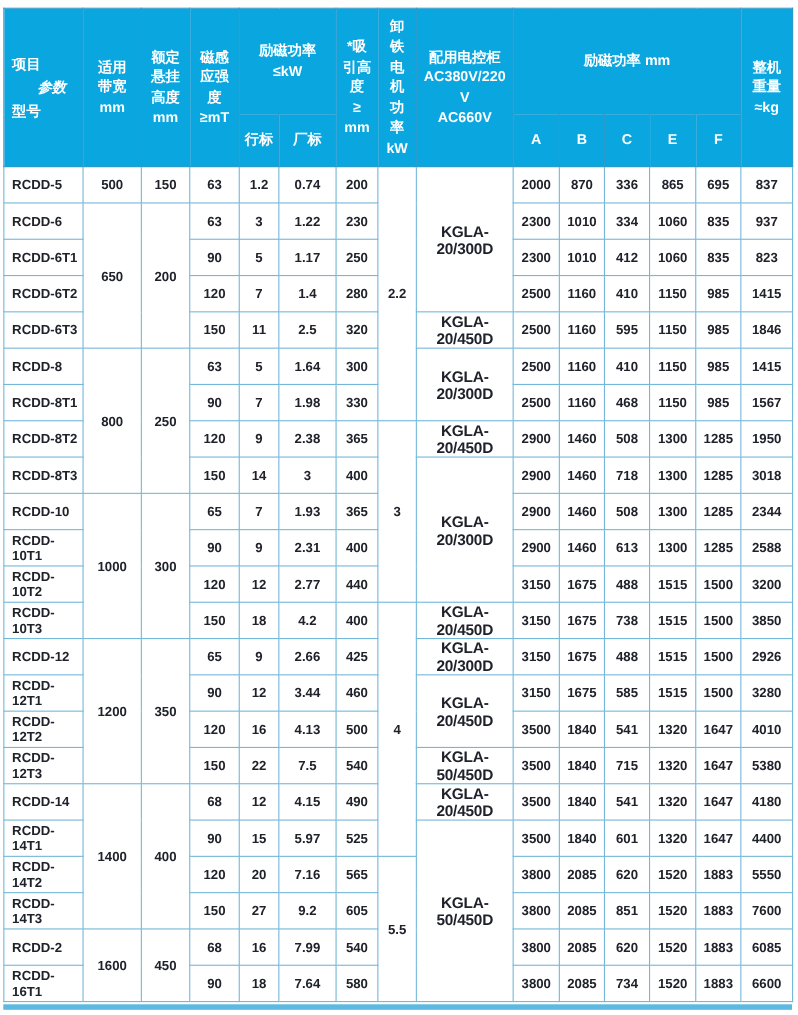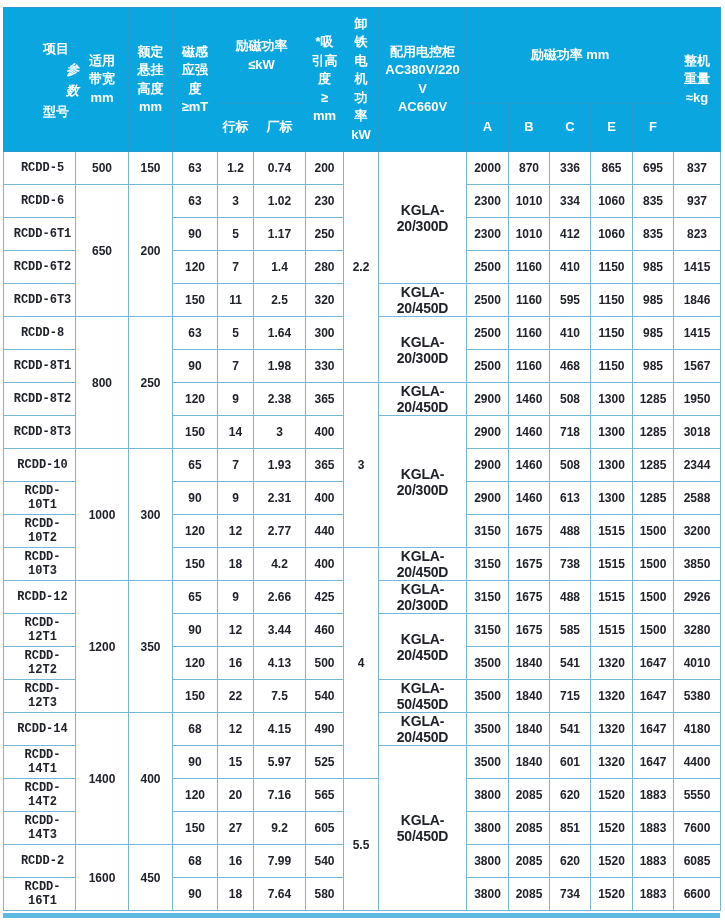--- a/index.html
+++ b/index.html
@@ -20,30 +20,30 @@
   thead th{
     background:var(--header-bg);color:var(--header-text);
     border:1px solid var(--header-border);
     font-size:13px;font-weight:700;line-height:1.42;
     padding:0 1px;text-align:center;vertical-align:middle;
   }
   thead tr.h1 th{height:96px;}
   thead tr.h2 th{height:48px;}
   th.pre{white-space:pre-line;}
   th.corner{text-align:left;vertical-align:middle;padding:0;}
-  .corner div{line-height:21px;font-size:13px;margin-left:32px;}
+  .corner div{line-height:21px;font-size:13px;}
   .c1,.c3{padding-left:7px;}
   .c2{padding-left:30px;font-style:italic;}
   tbody th,tbody td{
     background:#fff;color:var(--text-dark);
     border:1px solid var(--body-border);
     height:33px;font-size:12px;font-weight:700;
     text-align:center;vertical-align:middle;padding:0 1px;
   }
-  tbody th{text-align:center;padding-left:7px;font-size:12px;font-family:Liberation Mono, monospace;}
+  tbody th{text-align:left;padding-left:7px;font-size:12px;}
   tbody td.cab{font-size:14px;letter-spacing:-0.2px;}
   .bottom-bar{width:717px;height:5px;background:var(--accent-bar);margin-top:2px;}
 </style>
 </head>
 <body>
 
 <div class="page">
   <table class="spec">
     <colgroup>
       <col style="width:72px">
@@ -130,21 +130,21 @@
           <td>865</td>
           <td>695</td>
           <td>837</td>
         </tr>
         <tr>
           <th>RCDD-6</th>
           <td rowspan="4">650</td>
           <td rowspan="4">200</td>
           <td>63</td>
           <td>3</td>
-          <td>1.02</td>
+          <td>1.22</td>
           <td>230</td>
           <td>2300</td>
           <td>1010</td>
           <td>334</td>
           <td>1060</td>
           <td>835</td>
           <td>937</td>
         </tr>
         <tr>
           <th>RCDD-6T1</th>

